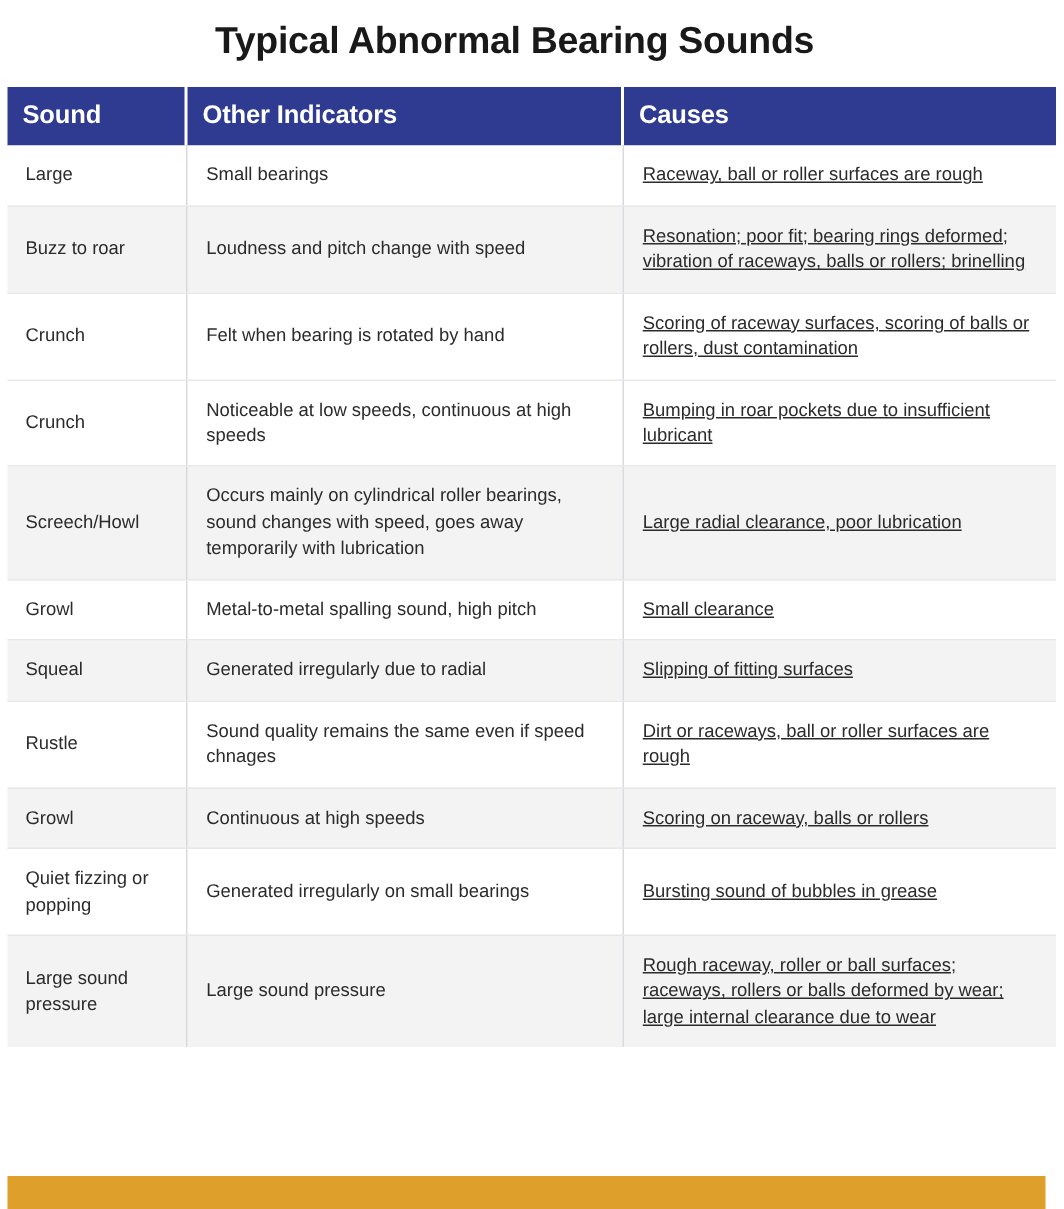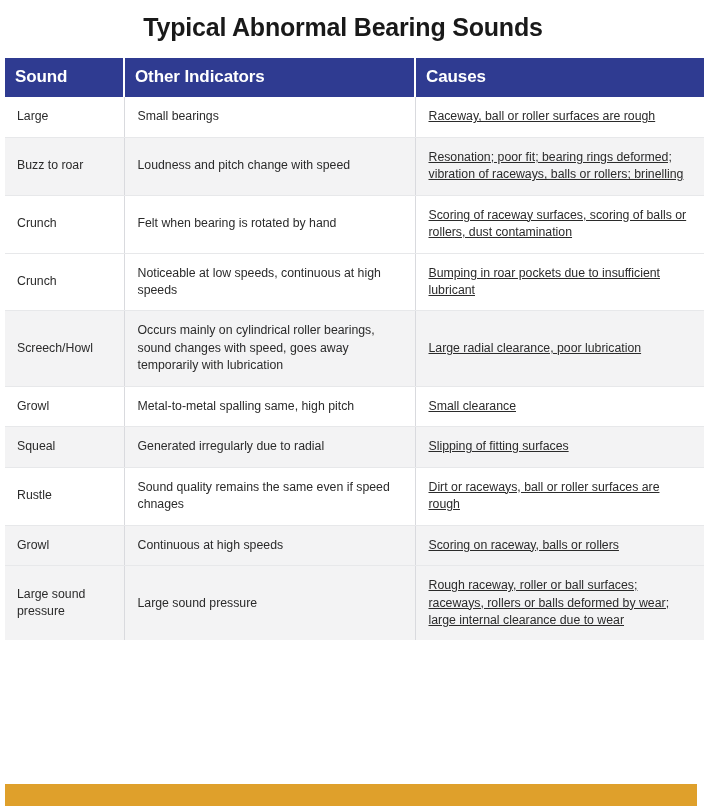--- a/index.html
+++ b/index.html
@@ -127,38 +127,43 @@
             <td class="col-other">Noticeable at low speeds, continuous at high speeds</td>
             <td class="col-cause">Bumping in roar pockets due to insufficient lubricant</td>
           </tr>
           <tr class="even">
             <td class="col-sound">Screech/Howl</td>
             <td class="col-other">Occurs mainly on cylindrical roller bearings, sound changes with speed, goes away temporarily with lubrication</td>
             <td class="col-cause">Large radial clearance, poor lubrication</td>
           </tr>
           <tr class="odd">
             <td class="col-sound">Growl</td>
-            <td class="col-other">Metal-to-metal spalling same, high pitch</td>
+            <td class="col-other">Metal-to-metal spalling sound, high pitch</td>
             <td class="col-cause">Small clearance</td>
           </tr>
           <tr class="even">
             <td class="col-sound">Squeal</td>
             <td class="col-other">Generated irregularly due to radial</td>
             <td class="col-cause">Slipping of fitting surfaces</td>
           </tr>
           <tr class="odd">
             <td class="col-sound">Rustle</td>
             <td class="col-other">Sound quality remains the same even if speed chnages</td>
             <td class="col-cause">Dirt or raceways, ball or roller surfaces are rough</td>
           </tr>
           <tr class="even">
             <td class="col-sound">Growl</td>
             <td class="col-other">Continuous at high speeds</td>
             <td class="col-cause">Scoring on raceway, balls or rollers</td>
           </tr>
+          <tr class="odd">
+            <td class="col-sound">Quiet fizzing or popping</td>
+            <td class="col-other">Generated irregularly on small bearings</td>
+            <td class="col-cause">Bursting sound of bubbles in grease</td>
+          </tr>
           <tr class="even">
             <td class="col-sound">Large sound pressure</td>
             <td class="col-other">Large sound pressure</td>
             <td class="col-cause">Rough raceway, roller or ball surfaces; raceways, rollers or balls deformed by wear; large internal clearance due to wear</td>
           </tr>
         </tbody>
     </table>
   </div>
 
   <div class="bottom-bar"></div>

